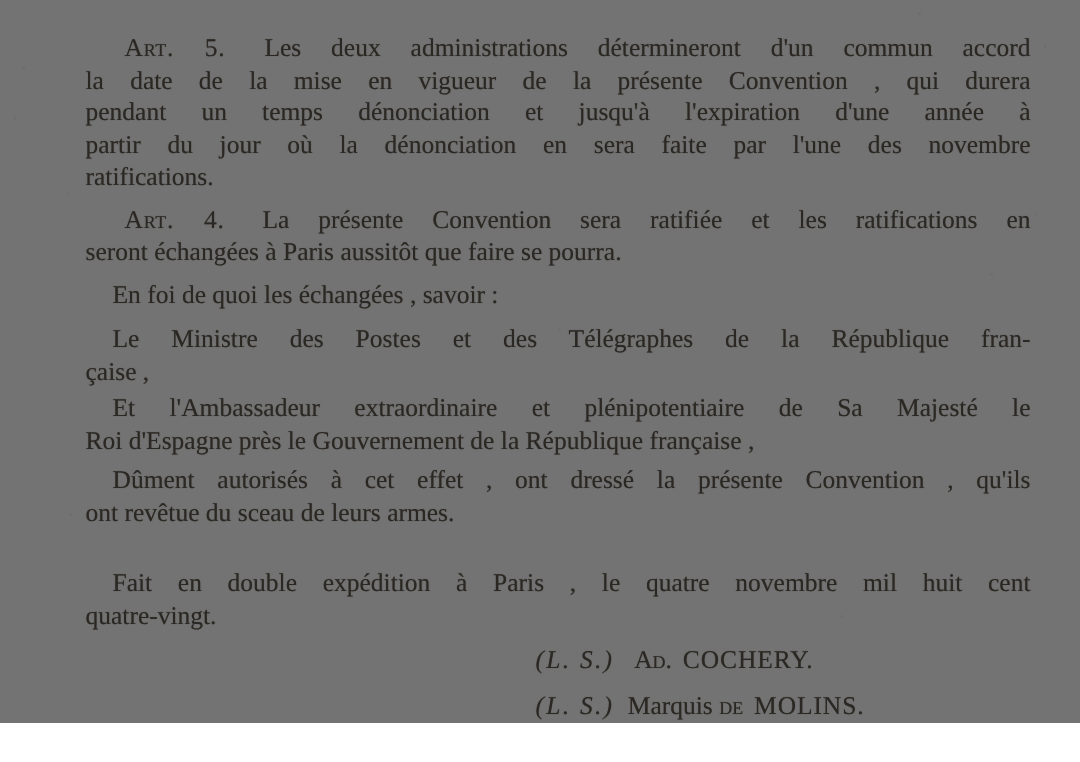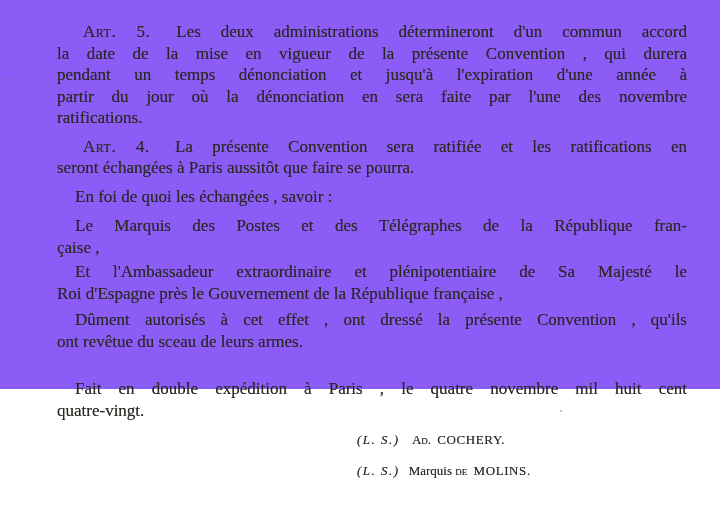--- a/index.html
+++ b/index.html
@@ -6,22 +6,22 @@
     margin: 0;
     padding: 0;
     width: 720px;
     height: 508px;
     background: #ffffff;
     overflow: hidden;
   }
   .page {
     position: relative;
     width: 720px;
-    height: 389px;
-    background: #8b5cf6;
+    height: 482px;
+    background: #737373;
     font-family: "Liberation Serif", "DejaVu Serif", serif;
   }
   .text-block {
     position: absolute;
     left: 57px;
     top: 21px;
     width: 630px;
     color: #2b2823;
     font-size: 17px;
     line-height: 21.5px;
@@ -51,21 +51,21 @@
     letter-spacing: 0.5px;
     margin-right: 6px;
   }
   .sigs {
     margin-left: 300px;
     margin-top: 2px;
   }
   .sig {
     margin-bottom: 7px;
     line-height: 24px;
-    font-size: 13px;
+    font-size: 17px;
     white-space: nowrap;
   }
   .seal {
     font-style: italic;
     letter-spacing: 1.5px;
     margin-right: 9px;
   }
   .sig .sc { margin-right: 3px; }
   .surname { letter-spacing: 0.6px; }
   .speck {
@@ -93,21 +93,21 @@
     <p class="mb7">
       <span class="ln ind-art"><span class="art-label">Art. 4.</span> <span>La présente Convention sera ratifiée et les ratifications en</span></span>
       <span class="ln last">seront échangées à Paris aussitôt que faire se pourra.</span>
     </p>
 
     <p class="mb8">
       <span class="ln last ind-plain">En foi de quoi les échangées , savoir :</span>
     </p>
 
     <p class="mb3">
-      <span class="ln ind-plain">Le Marquis des Postes et des Télégraphes de la République fran-</span>
+      <span class="ln ind-plain">Le Ministre des Postes et des Télégraphes de la République fran-</span>
       <span class="ln last">çaise ,</span>
     </p>
 
     <p class="mb5">
       <span class="ln ind-plain">Et l'Ambassadeur extraordinaire et plénipotentiaire de Sa Majesté le</span>
       <span class="ln last">Roi d'Espagne près le Gouvernement de la République française ,</span>
     </p>
 
     <p class="mb9">
       <span class="ln ind-plain">Dûment autorisés à cet effet , ont dressé la présente Convention , qu'ils</span>

